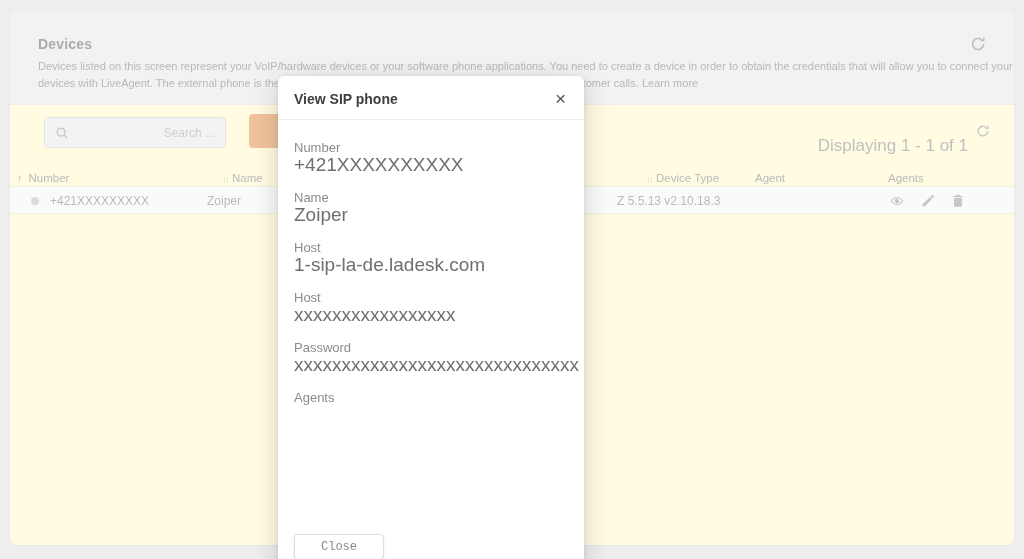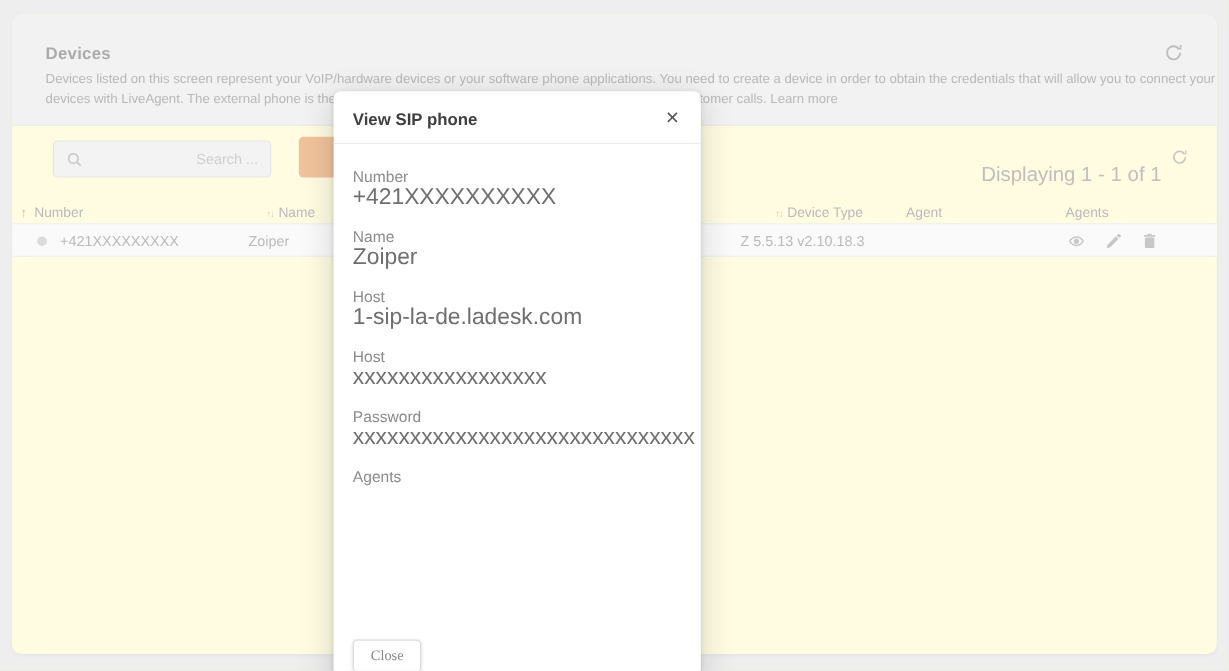--- a/index.html
+++ b/index.html
@@ -87,21 +87,21 @@
     background:none; border:none; font-size:19px; line-height:1; color:#555;
     cursor:pointer; padding:2px 4px; font-family:inherit;
   }
   .modal-body { padding:20px 16px 0 16px; }
   .field { margin-bottom:17px; }
   .field-label { font-size:13px; color:#8b8b8b; line-height:16px; }
   .field-value { font-size:19px; color:#6f6f6f; line-height:16px; margin-top:1px; min-height:16px; }
   .modal-footer { position:absolute; left:16px; bottom:32px; }
   .close-btn {
     background:#fff; border:1px solid #ddd; border-radius:4px;
-    padding:5px 14px; font-size:12px; color:#8a8a8a; font-family:Liberation Serif, serif;
+    padding:5px 26px; font-size:12px; color:#8a8a8a; font-family:Liberation Mono, monospace;
     box-shadow:0 1px 3px rgba(0,0,0,0.10); cursor:pointer;
   }
 </style>
 </head>
 <body>
 
 <div class="page">
   <div class="card">
 
     <div class="card-header">

